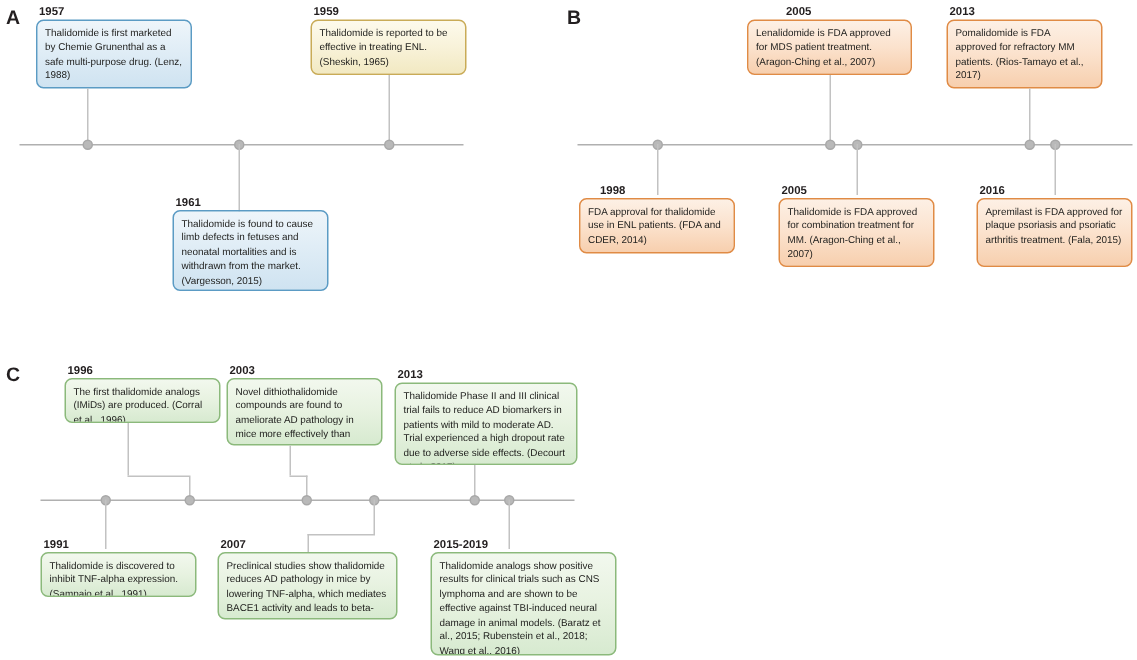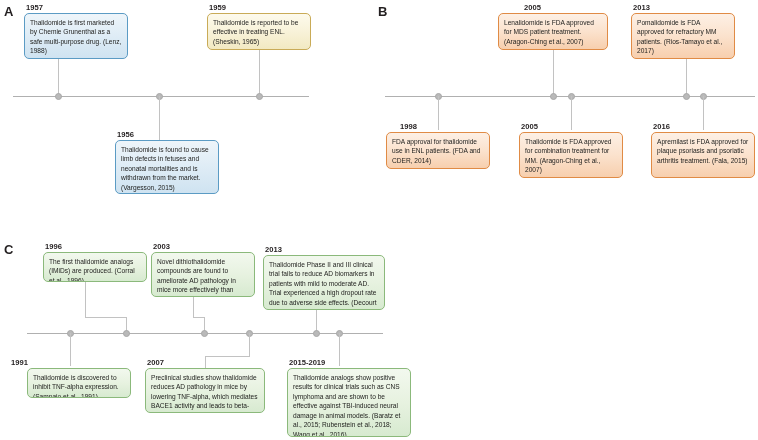--- a/index.html
+++ b/index.html
@@ -69,21 +69,21 @@
 
   <div class="year" style="left:26px;top:4px;">1957</div>
   <div class="box blue" style="left:24px;top:13px;width:104px;height:46px;">
     <span class="txt">Thalidomide is first marketed by Chemie Grunenthal as a safe multi-purpose drug. (Lenz, 1988)</span>
   </div>
   <div class="stem" style="left:58px;top:59px;height:38px;"></div>
   <div class="dot" style="left:55px;top:93px;"></div>
 
   <div class="dot" style="left:156px;top:93px;"></div>
   <div class="stem" style="left:159px;top:96px;height:45px;"></div>
-  <div class="year" style="left:117px;top:131px;">1956</div>
+  <div class="year" style="left:117px;top:131px;">1961</div>
   <div class="box blue" style="left:115px;top:140px;width:104px;height:54px;">
     <span class="txt">Thalidomide is found to cause limb defects in fetuses and neonatal mortalities and is withdrawn from the market. (Vargesson, 2015)</span>
   </div>
 
   <div class="year" style="left:209px;top:4px;">1959</div>
   <div class="box yellow" style="left:207px;top:13px;width:104px;height:37px;">
     <span class="txt">Thalidomide is reported to be effective in treating ENL. (Sheskin, 1965)</span>
   </div>
   <div class="stem" style="left:259px;top:50px;height:47px;"></div>
   <div class="dot" style="left:256px;top:93px;"></div>
@@ -132,21 +132,21 @@
 </div>
 
 <div class="panel">
 
   <div class="panel-letter" style="left:4px;top:243px;">C</div>
 
   <div class="axis" style="left:27px;top:333px;width:356px;"></div>
 
   <div class="dot" style="left:67px;top:330px;"></div>
   <div class="stem" style="left:70px;top:333px;height:33px;"></div>
-  <div class="year" style="left:11px;top:359px;">1991</div>
+  <div class="year" style="left:29px;top:359px;">1991</div>
   <div class="box green" style="left:27px;top:368px;width:104px;height:30px;">
     <span class="txt">Thalidomide is discovered to inhibit TNF-alpha expression. (Sampaio et al., 1991)</span>
   </div>
 
   <div class="year" style="left:45px;top:243px;">1996</div>
   <div class="box green" style="left:43px;top:252px;width:104px;height:30px;">
     <span class="txt">The first thalidomide analogs (IMiDs) are produced. (Corral et al., 1996)</span>
   </div>
   <div class="elbow" style="left:0px;top:0px;width:758px;height:440px;pointer-events:none;">
     <div class="seg" style="left:85px;top:282px;width:1px;height:35px;"></div>

